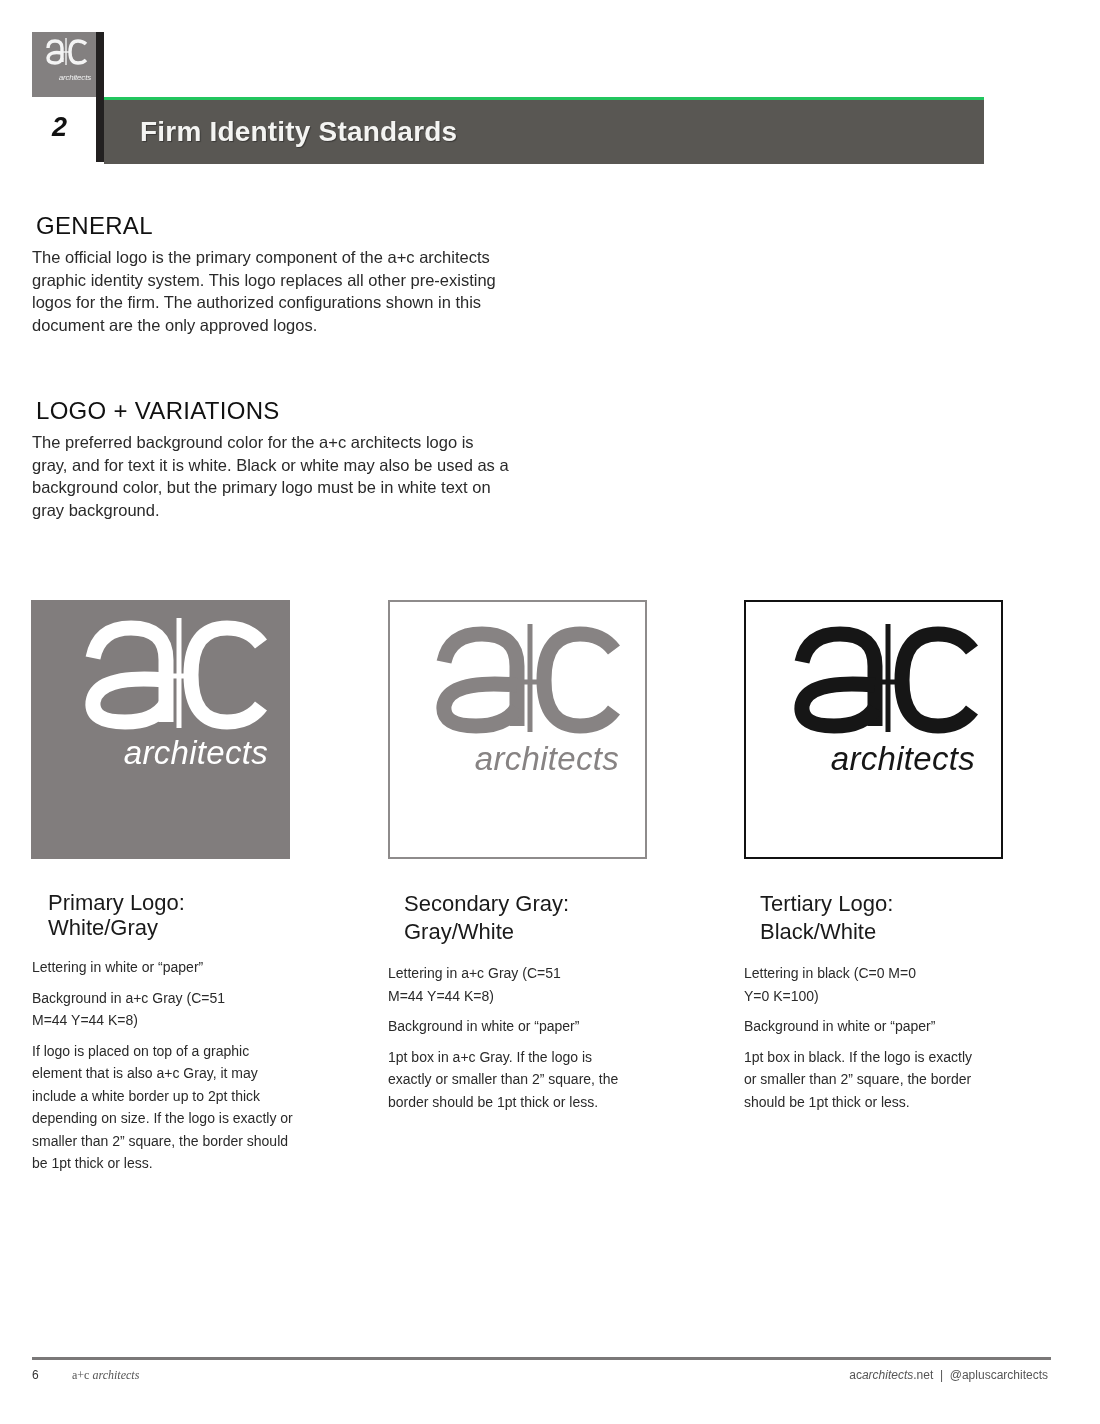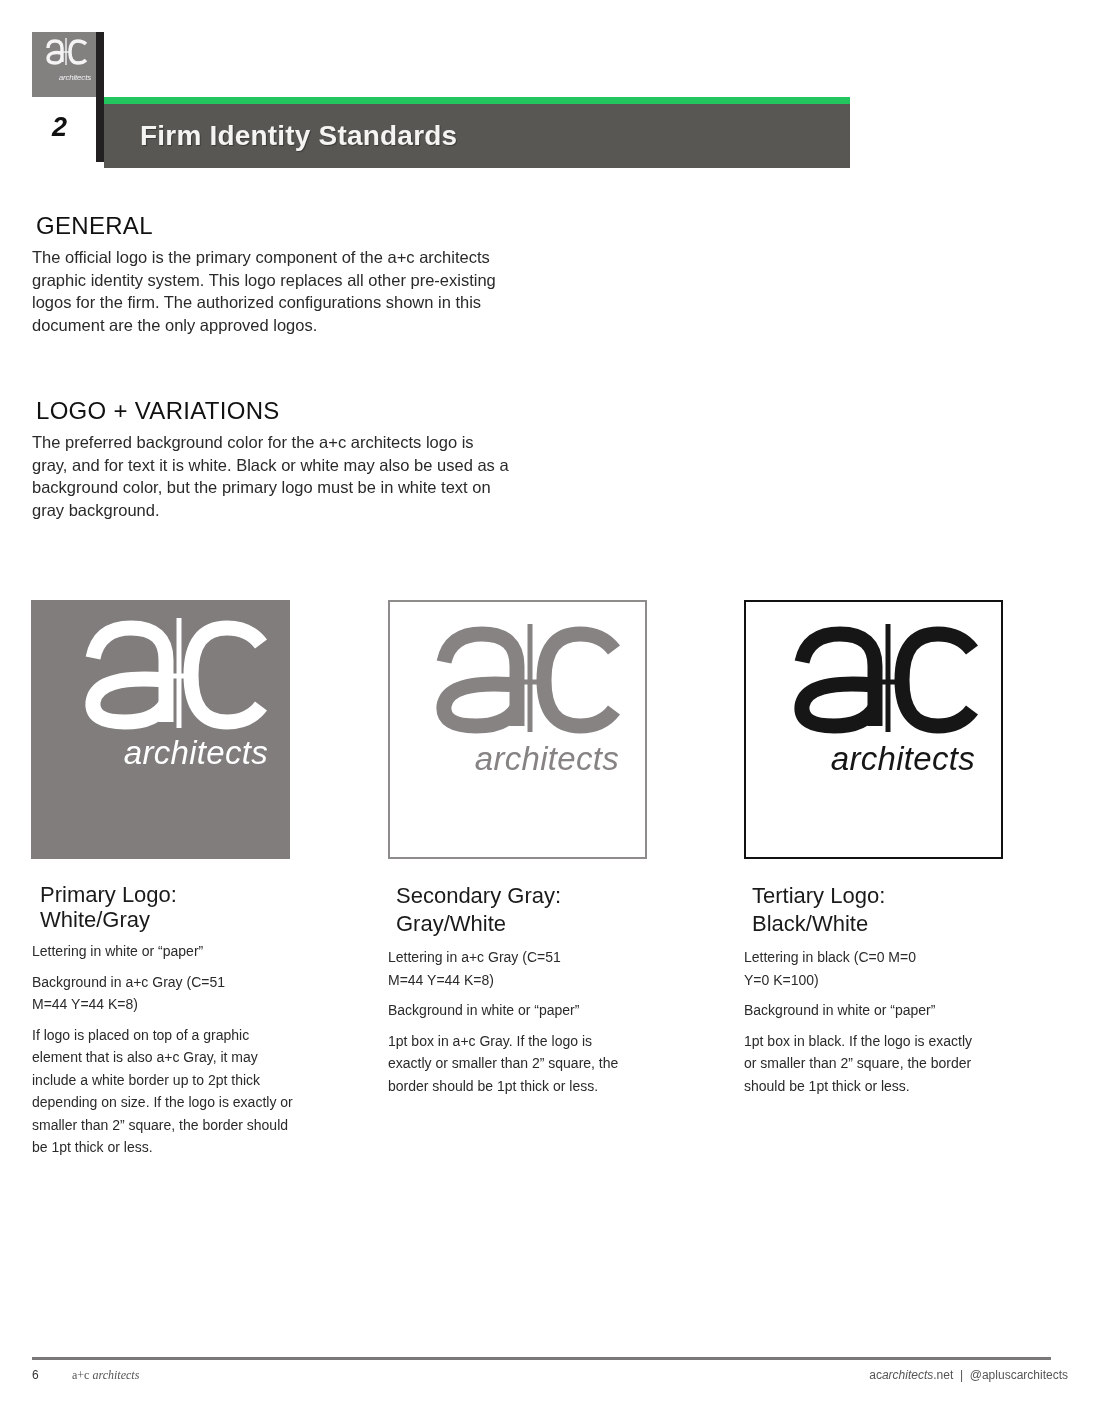--- a/index.html
+++ b/index.html
@@ -6,22 +6,22 @@
   body { width: 1100px; height: 1424px; position: relative; overflow: hidden;
          font-family: "Liberation Sans", sans-serif; color: #222; }
 
   
   .hdr-logo { position: absolute; left: 32px; top: 32px; width: 64px; height: 65px;
               background: #838080; }
   .mini-logo-ac { position: absolute; left: 0; top: 0; width: 64px; height: 40px; }
   .mini-logo-sub { position: absolute; right: 5px; top: 66%; margin-top:-2px; font-size: 8px; font-style: italic;
                    color: #f2f2f2; letter-spacing: -0.2px; }
   .hdr-vrule { position: absolute; left: 96px; top: 32px; width: 8px; height: 130px; background: #222020; }
-  .hdr-bar { position: absolute; left: 104px; top: 97px; width: 746px; height: 64px;
-             background: #595753; border-top: 7px solid #22c55e; }
+  .hdr-bar { position: absolute; left: 104px; top: 97px; width: 880px; height: 64px;
+             background: #595753; border-top: 3px solid #22c55e; }
   .hdr-title { position: absolute; left: 36px; top: 0; line-height: 64px; font-size: 28px;
                font-weight: bold; color: #f4f4f2; letter-spacing: 0.2px;
                text-shadow: 1px 1px 1px rgba(0,0,0,0.35); }
   .hdr-num { position: absolute; left: 52px; top: 112px; font-size: 27px; font-weight: bold;
              font-style: italic; color: #111; }
 
   
   .section { position: absolute; left: 32px; width: 480px; }
   .section h2 { margin: 4px; font-size: 24px; font-weight: normal; color: #111; letter-spacing: 0.3px; }
   .section p { margin: 6px 0 0 0; font-size: 16.5px; line-height: 22.5px; color: #2a2a2a; }
@@ -35,33 +35,33 @@
   #logo-tertiary { left: 744px; background: #fff; border: 2px solid #111; }
   .logo-box svg { position: absolute; left: 0; top: 0; }
   .logo-word { position: absolute; right: 22px; top: 134px; font-size: 33px; font-style: italic;
                letter-spacing: 0.3px; }
   #logo-primary .logo-word { color: #ffffff; right: 22px; top: 134px; }
   #logo-secondary .logo-word { color: #878383; right: 26px; top: 138px; }
   #logo-tertiary .logo-word { color: #161616; right: 26px; top: 138px; }
 
   
   .desc { position: absolute; top: 874px; width: 270px; }
-  .desc h3 { margin: 8px; font-size: 22px; font-weight: normal; line-height: 25px; color: #1a1a1a; }
+  .desc h3 { margin: 16px; font-size: 22px; font-weight: normal; line-height: 25px; color: #1a1a1a; }
   .desc p { margin: 8px 0 0 0; font-size: 14px; line-height: 22.5px; color: #2a2a2a; }
   #desc-primary { left: 32px; }
   #desc-secondary { left: 388px; top: 874px; }
   #desc-secondary h3, #desc-tertiary h3 { line-height: 28px; }
   #desc-tertiary { left: 744px; }
 
   
   .footer-rule { position: absolute; left: 32px; top: 1357px; width: 1019px; height: 3px; background: #7a7878; }
   .footer-page { position: absolute; left: 32px; top: 1368px; font-size: 12px; color: #333; }
   .footer-firm { position: absolute; left: 72px; top: 1368px; font-size: 12px; color: #555; font-family: Liberation Serif, serif; }
   .footer-firm em { font-style: italic; }
-  .footer-right { position: absolute; right: 32px; top: 1368px; font-size: 12px; color: #555; }
+  .footer-right { position: absolute; right: 52px; top: 1368px; font-size: 12px; color: #555; }
   .footer-right em { font-style: italic; }
 </style>
 </head>
 <body>
 
 <div class="hdr-logo">
   <svg class="mini-logo-ac" viewBox="0 0 64 40" width="64" height="40">
     <g fill="none" stroke="#f4f4f4" stroke-width="3.4">
       <path d="M16 16 Q16 9 23 9 Q30 9 30 16 L30 30"></path>
       <path d="M30 21 Q17 19 16 26 Q16 31 23 31 Q29 31 30 26"></path>

